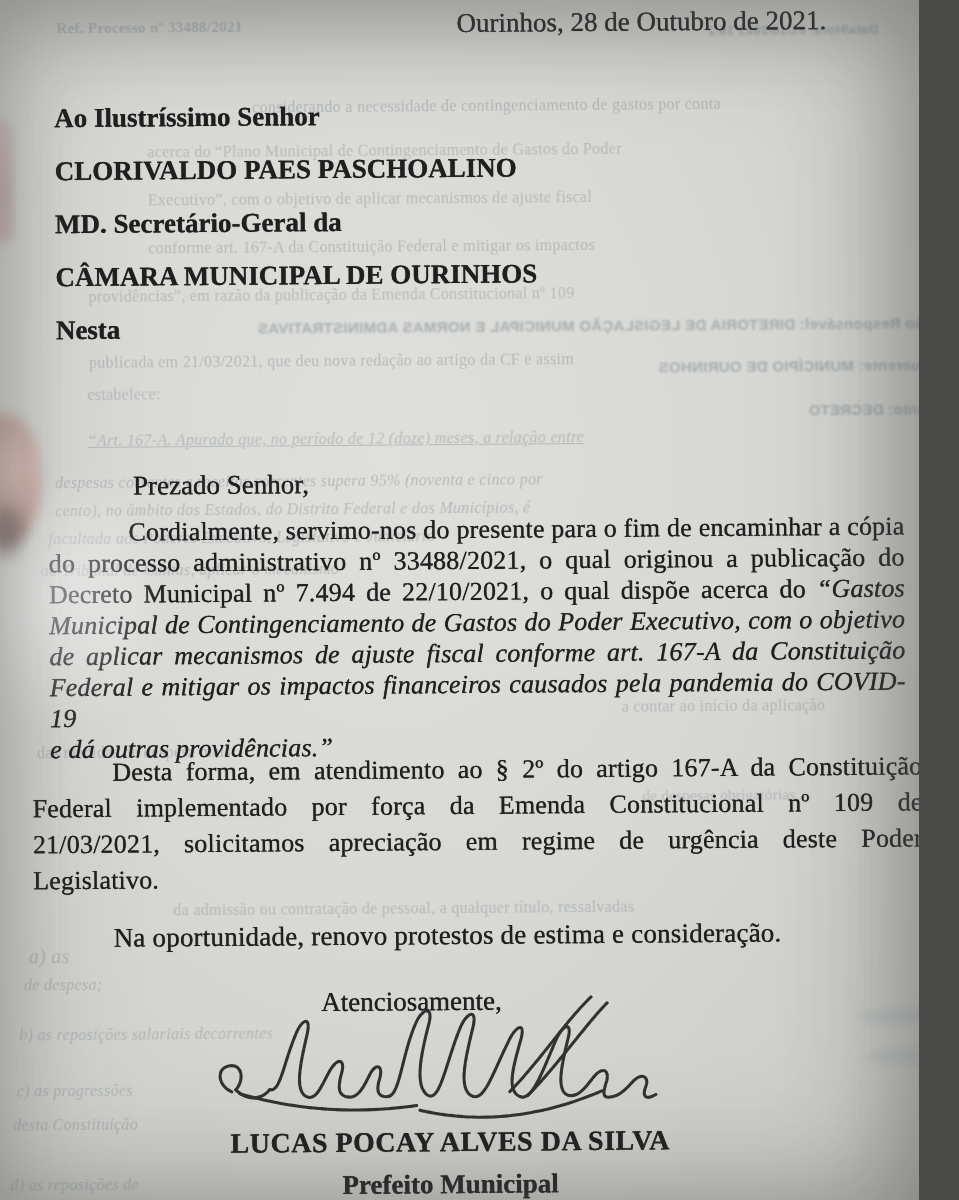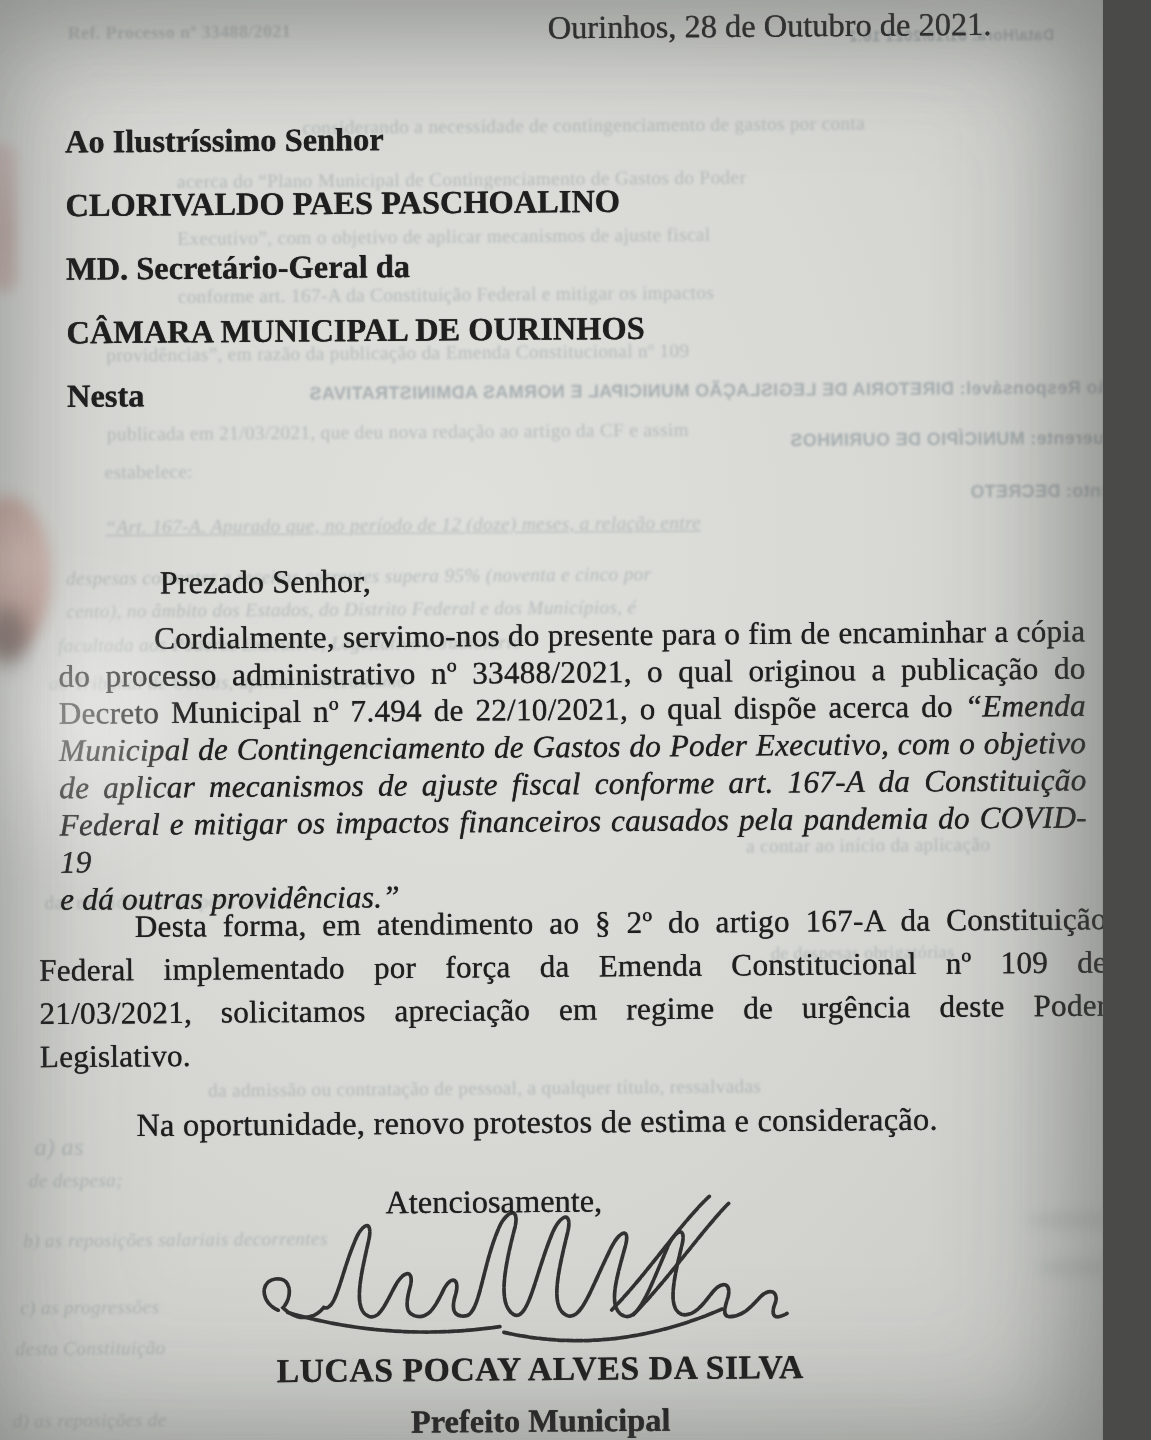--- a/index.html
+++ b/index.html
@@ -105,21 +105,21 @@
         <div>MD. Secretário-Geral da</div>
         <div>CÂMARA MUNICIPAL DE OURINHOS</div>
         <div>Nesta</div>
       </div>
 
       <div class="abs greeting">Prezado Senhor,</div>
 
       <div class="abs para para1">
           <div class="bline indent just">Cordialmente, servimo-nos do presente para o fim de encaminhar a cópia</div>
           <div class="bline just">do processo administrativo nº 33488/2021, o qual originou a publicação do</div>
-          <div class="bline just"><span>Decreto Municipal nº 7.494 de 22/10/2021, o qual dispõe acerca do  </span><span class="ital">“Emenda</span></div>
+          <div class="bline just"><span>Decreto Municipal nº 7.494 de 22/10/2021, o qual dispõe acerca do  </span><span class="ital">“Gastos</span></div>
           <div class="bline just ital">Municipal de Contingenciamento de Gastos do Poder Executivo, com o objetivo</div>
           <div class="bline just ital">de aplicar mecanismos de ajuste fiscal conforme art. 167-A da Constituição</div>
           <div class="bline just ital">Federal e mitigar os impactos financeiros causados pela pandemia do COVID-19</div>
           <div class="bline ital">e dá outras providências.”</div>
         </div>
 
       <div class="abs para para2">
           <div class="bline indent just">Desta forma, em atendimento ao § 2º do artigo 167-A da Constituição</div>
           <div class="bline just">Federal implementado por força da Emenda Constitucional nº 109 de</div>
           <div class="bline just">21/03/2021, solicitamos apreciação em regime de urgência deste Poder</div>

